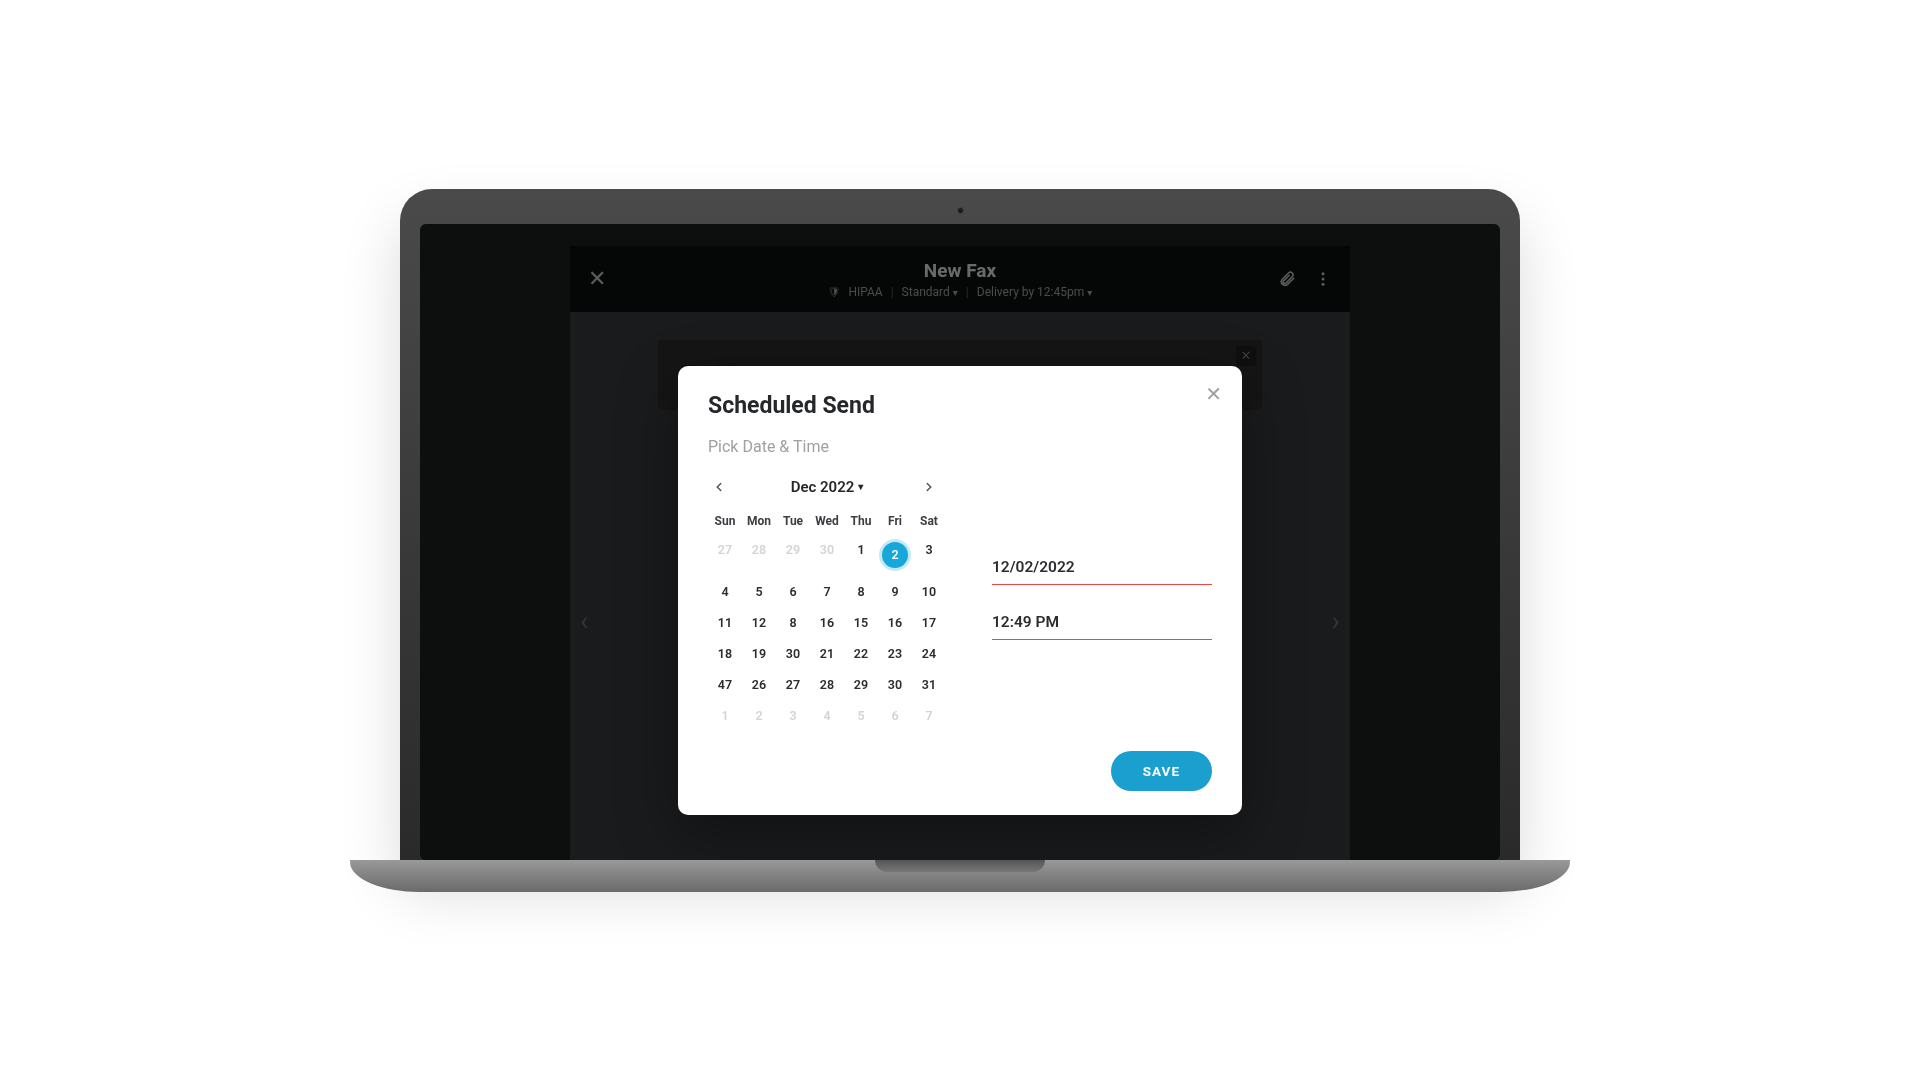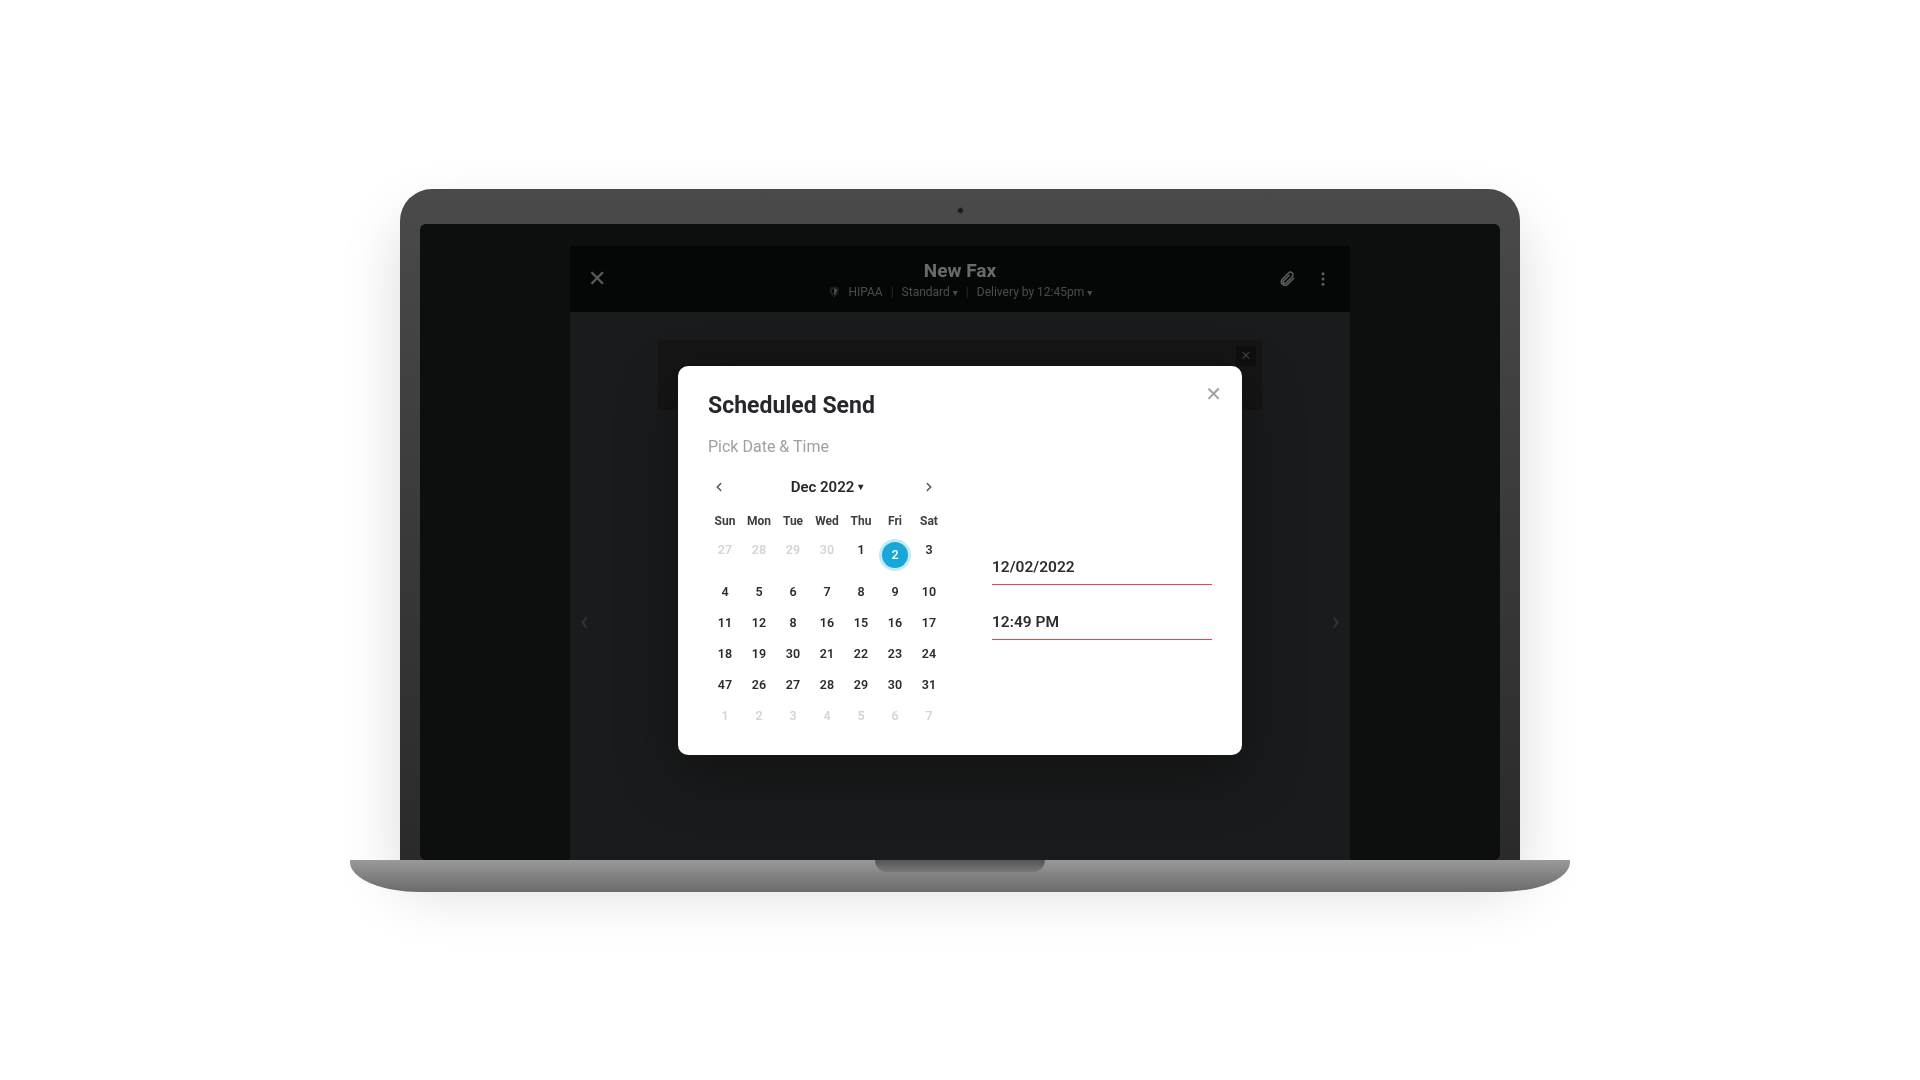--- a/index.html
+++ b/index.html
@@ -182,18 +182,21 @@
                 <div class="cal-day faded"><span>7</span></div>
               </div>
           </div>
 
           <div class="fields">
             <input class="text-line" value="12/02/2022" style="">
             <input class="text-line" value="12:49 PM" style="">
           </div>
         </div>
 
+        <div class="modal-footer">
+          <button class="save-btn">SAVE</button>
+        </div>
       </div>
 
     </div>
   </div>
   <div class="laptop-base"></div>
 </div>
 
 </body></html>

